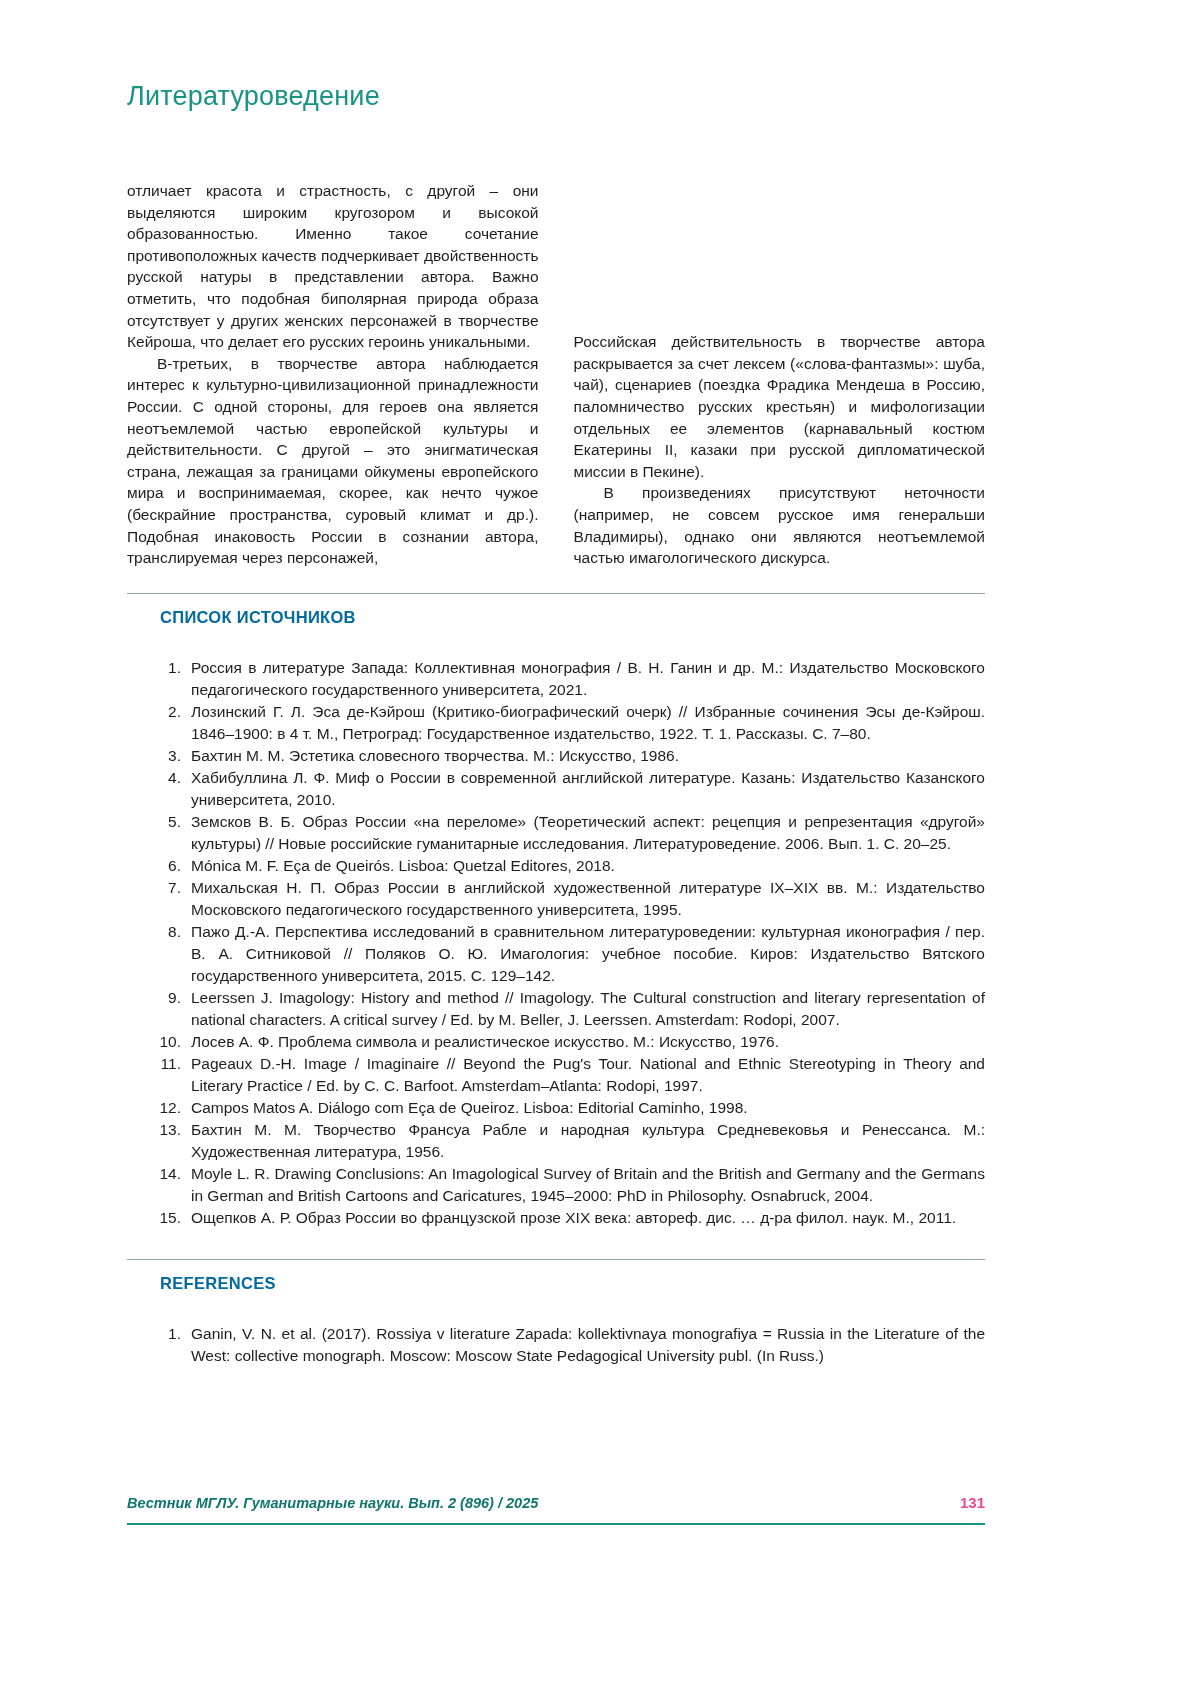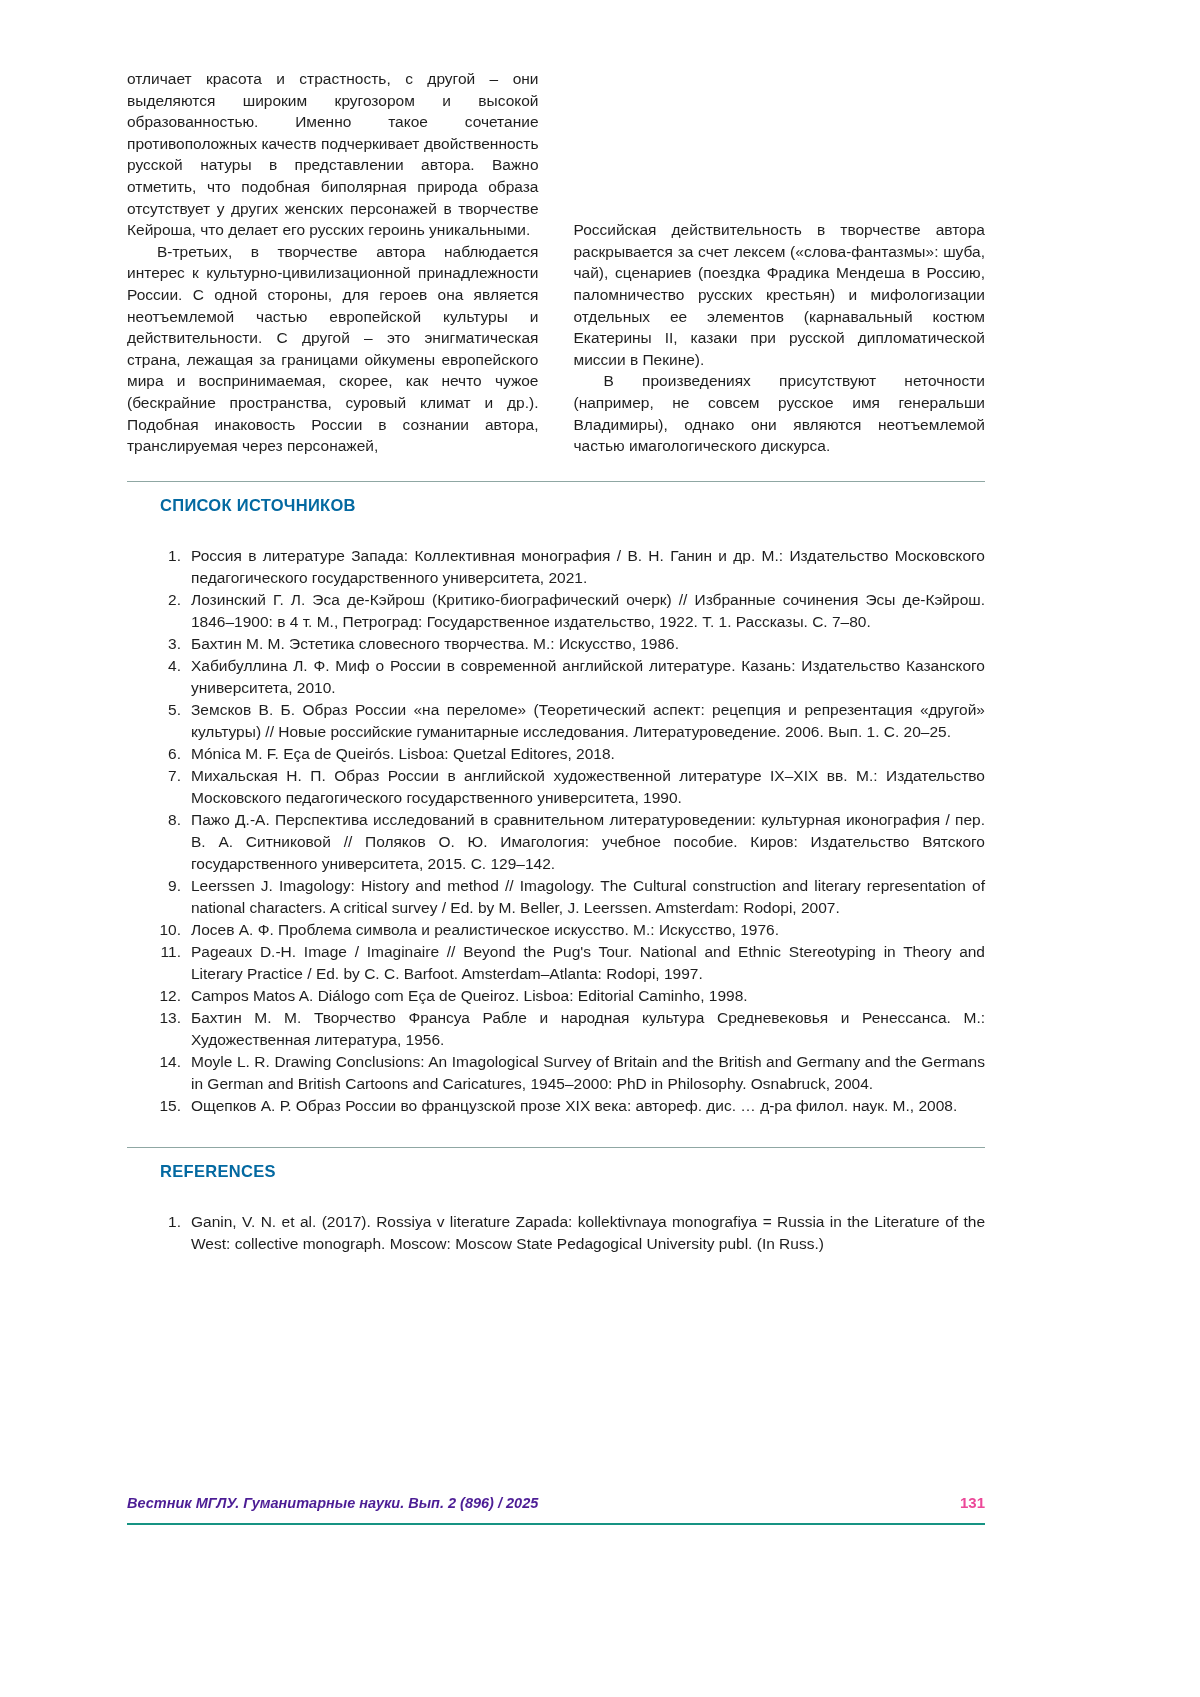--- a/index.html
+++ b/index.html
@@ -85,41 +85,42 @@
     left: 127px;
     right: 215px;
     top: 1494px;
   }
   .footer-row {
     display: flex;
     justify-content: space-between;
     align-items: baseline;
   }
   .footer-journal {
-    color: #4c1d95;
+    color: #0f766e;
     font-style: italic;
     font-weight: 700;
     font-size: 14.5px;
   }
   .footer-page {
     color: #ec4899;
     font-weight: 700;
     font-size: 15px;
   }
   .footer-line {
     margin-top: 12px;
     border-top: 2.5px solid #169383;
   }
 </style>
 </head>
 <body>
 
 <div class="page">
   <div class="content">
 
+    <h1 class="section-label">Литературоведение</h1>
 
     <div class="body-columns">
       <div class="col">
         <p>отличает красота и страстность, с другой – они выделяются широким кругозором и высокой образованностью. Именно такое сочетание противоположных качеств подчеркивает двойственность русской натуры в представлении автора. Важно отметить, что подобная биполярная природа образа отсутствует у других женских персонажей в творчестве Кейроша, что делает его русских героинь уникальными.</p>
         <p>В-третьих, в творчестве автора наблюдается интерес к культурно-цивилизационной принадлежности России. С одной стороны, для героев она является неотъемлемой частью европейской культуры и действительности. С другой – это энигматическая страна, лежащая за границами ойкумены европейского мира и воспринимаемая, скорее, как нечто чужое (бескрайние пространства, суровый климат и др.). Подобная инаковость России в сознании автора, транслируемая через персонажей,</p>
       </div>
       <div class="col">
         <p>Российская действительность в творчестве автора раскрывается за счет лексем («слова-фантазмы»: шуба, чай), сценариев (поездка Фрадика Мендеша в Россию, паломничество русских крестьян) и мифологизации отдельных ее элементов (карнавальный костюм Екатерины II, казаки при русской дипломатической миссии в Пекине).</p>
         <p>В произведениях присутствуют неточности (например, не совсем русское имя генеральши Владимиры), однако они являются неотъемлемой частью имагологического дискурса.</p>
       </div>
@@ -129,29 +130,29 @@
 
     <h2 class="list-heading">СПИСОК ИСТОЧНИКОВ</h2>
 
     <ol class="ref-list">
       <li>Россия в литературе Запада: Коллективная монография / В. Н. Ганин и др. М.: Издательство Московского педагогического государственного университета, 2021.</li>
       <li>Лозинский Г. Л. Эса де-Кэйрош (Критико-биографический очерк) // Избранные сочинения Эсы де-Кэйрош. 1846–1900: в 4 т. М., Петроград: Государственное издательство, 1922. Т. 1. Рассказы. С. 7–80.</li>
       <li>Бахтин М. М. Эстетика словесного творчества. М.: Искусство, 1986.</li>
       <li>Хабибуллина Л. Ф. Миф о России в современной английской литературе. Казань: Издательство Казанского университета, 2010.</li>
       <li>Земсков В. Б. Образ России «на переломе» (Теоретический аспект: рецепция и репрезентация «другой» культуры) // Новые российские гуманитарные исследования. Литературоведение. 2006. Вып. 1. С. 20–25.</li>
       <li>Mónica M. F. Eça de Queirós. Lisboa: Quetzal Editores, 2018.</li>
-      <li>Михальская Н. П. Образ России в английской художественной литературе IX–XIX вв. М.: Издательство Московского педагогического государственного университета, 1990.</li>
+      <li>Михальская Н. П. Образ России в английской художественной литературе IX–XIX вв. М.: Издательство Московского педагогического государственного университета, 1995.</li>
       <li>Пажо Д.-А. Перспектива исследований в сравнительном литературоведении: культурная иконография / пер. В. А. Ситниковой // Поляков О. Ю. Имагология: учебное пособие. Киров: Издательство Вятского государственного университета, 2015. С. 129–142.</li>
       <li>Leerssen J. Imagology: History and method // Imagology. The Cultural construction and literary representation of national characters. A critical survey / Ed. by M. Beller, J. Leerssen. Amsterdam: Rodopi, 2007.</li>
       <li>Лосев А. Ф. Проблема символа и реалистическое искусство. М.: Искусство, 1976.</li>
       <li>Pageaux D.-H. Image / Imaginaire // Beyond the Pug's Tour. National and Ethnic Stereotyping in Theory and Literary Practice / Ed. by C. C. Barfoot. Amsterdam–Atlanta: Rodopi, 1997.</li>
       <li>Campos Matos A. Diálogo com Eça de Queiroz. Lisboa: Editorial Caminho, 1998.</li>
       <li>Бахтин М. М. Творчество Франсуа Рабле и народная культура Средневековья и Ренессанса. М.: Художественная литература, 1956.</li>
       <li>Moyle L. R. Drawing Conclusions: An Imagological Survey of Britain and the British and Germany and the Germans in German and British Cartoons and Caricatures, 1945–2000: PhD in Philosophy. Osnabruck, 2004.</li>
-      <li>Ощепков А. Р. Образ России во французской прозе XIX века: автореф. дис. … д-ра филол. наук. М., 2008.</li>
+      <li>Ощепков А. Р. Образ России во французской прозе XIX века: автореф. дис. … д-ра филол. наук. М., 2011.</li>
     </ol>
 
     <hr class="rule rule-2">
 
     <h2 class="list-heading">REFERENCES</h2>
 
     <ol class="ref-list">
       <li>Ganin, V. N. et al. (2017). Rossiya v literature Zapada: kollektivnaya monografiya = Russia in the Literature of the West: collective monograph. Moscow: Moscow State Pedagogical University publ. (In Russ.)</li>
     </ol>
 

